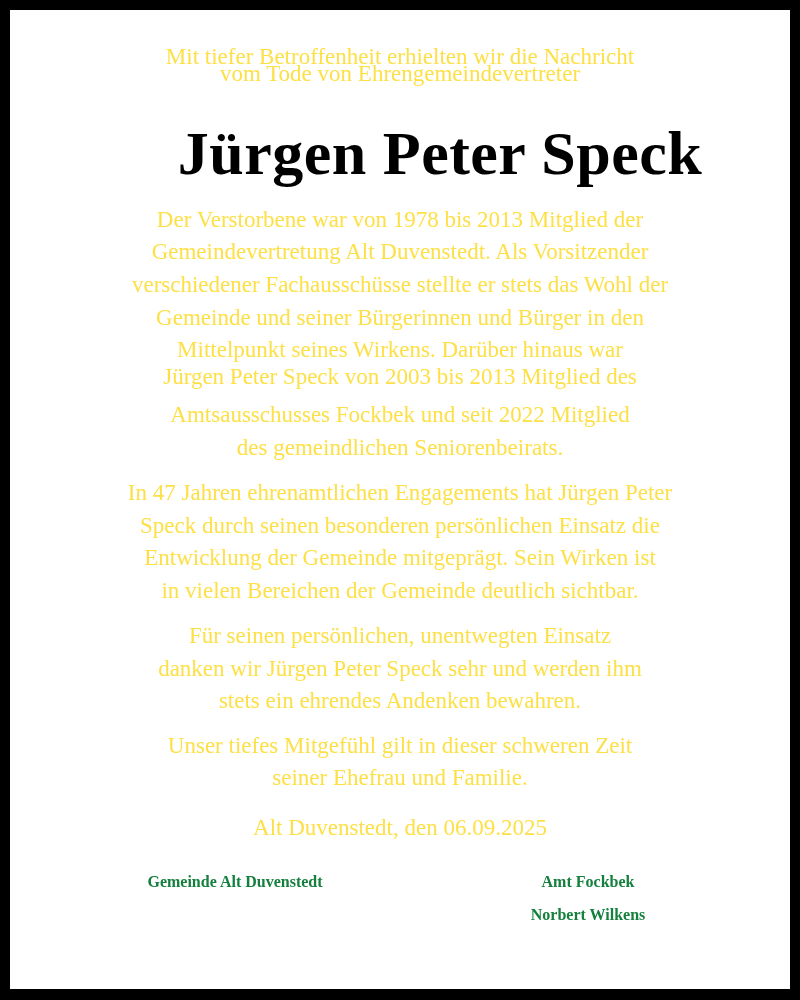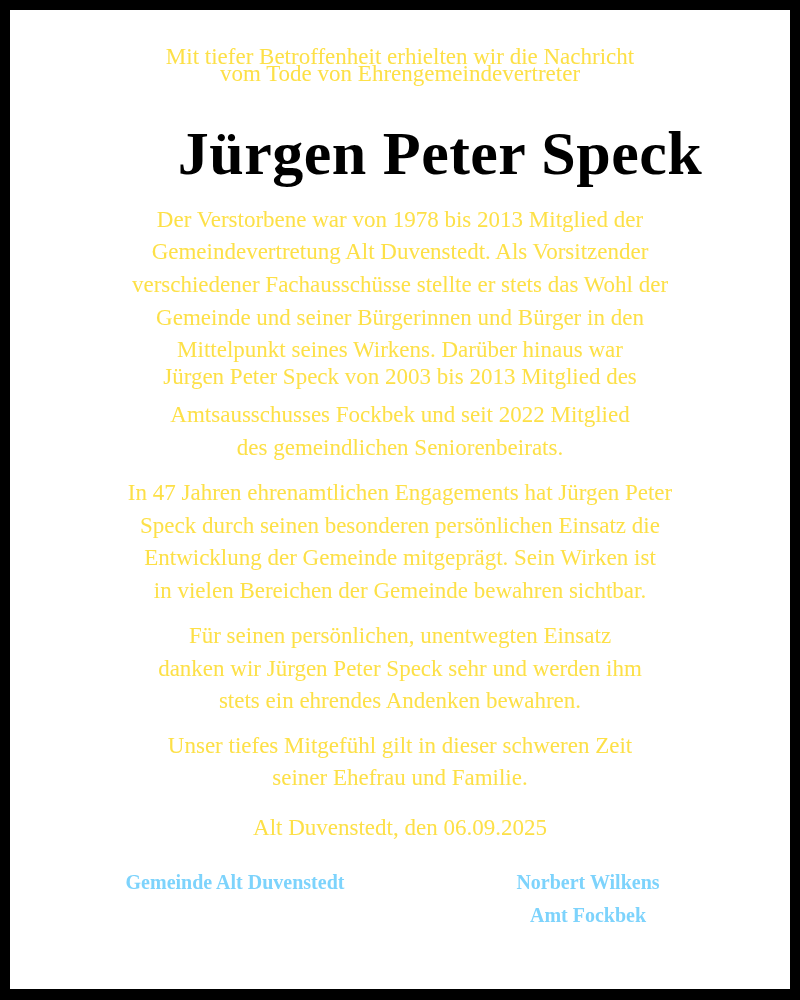--- a/index.html
+++ b/index.html
@@ -20,22 +20,22 @@
     }
     .name {
       position: absolute; left: 0; width: 800px; text-align: center;
       font-family: "Liberation Serif", serif; font-weight: bold;
       font-size: 62px; line-height: 70px; color: #000000; white-space: nowrap;
       letter-spacing: 0.5px;
       padding-left: 40px;
     }
     .sig {
       position: absolute; width: 330px; text-align: center;
-      font-family: "Liberation Serif", serif; font-size: 20px; line-height: 32.5px;
-      color: #7dd3fc; font-weight: bold;
+      font-family: "Liberation Serif", serif; font-size: 16px; line-height: 32.5px;
+      color: #15803d; font-weight: bold;
     }
     .sig div { white-space: nowrap; }
   </style>
 </head>
 <body>
 
 <div class="frame"></div>
 
 <div class="line" style="top:42px">Mit tiefer Betroffenheit erhielten wir die Nachricht</div>
 <div class="line" style="top:59px">vom Tode von Ehrengemeindevertreter</div>
@@ -47,30 +47,30 @@
 <div class="line" style="top:270px">verschiedener Fachausschüsse stellte er stets das Wohl der</div>
 <div class="line" style="top:303px">Gemeinde und seiner Bürgerinnen und Bürger in den</div>
 <div class="line" style="top:335px">Mittelpunkt seines Wirkens. Darüber hinaus war</div>
 <div class="line" style="top:362px">Jürgen Peter Speck von 2003 bis 2013 Mitglied des</div>
 <div class="line" style="top:400px">Amtsausschusses Fockbek und seit 2022 Mitglied</div>
 <div class="line" style="top:433px">des gemeindlichen Seniorenbeirats.</div>
 
 <div class="line" style="top:478px">In 47 Jahren ehrenamtlichen Engagements hat Jürgen Peter</div>
 <div class="line" style="top:511px">Speck durch seinen besonderen persönlichen Einsatz die</div>
 <div class="line" style="top:543px">Entwicklung der Gemeinde mitgeprägt. Sein Wirken ist</div>
-<div class="line" style="top:576px">in vielen Bereichen der Gemeinde bewahren sichtbar.</div>
+<div class="line" style="top:576px">in vielen Bereichen der Gemeinde deutlich sichtbar.</div>
 
 <div class="line" style="top:621px">Für seinen persönlichen, unentwegten Einsatz</div>
 <div class="line" style="top:654px">danken wir Jürgen Peter Speck sehr und werden ihm</div>
 <div class="line" style="top:686px">stets ein ehrendes Andenken bewahren.</div>
 
 <div class="line" style="top:731px">Unser tiefes Mitgefühl gilt in dieser schweren Zeit</div>
 <div class="line" style="top:763px">seiner Ehefrau und Familie.</div>
 
 <div class="line" style="top:813px">Alt Duvenstedt, den 06.09.2025</div>
 
 <div class="sig" style="left:70px; top:866px">
   <div>Gemeinde Alt Duvenstedt</div>
 </div>
 <div class="sig" style="left:423px; top:866px">
+  <div>Amt Fockbek</div>
   <div>Norbert Wilkens</div>
-  <div>Amt Fockbek</div>
 </div>
 
 </body></html>

